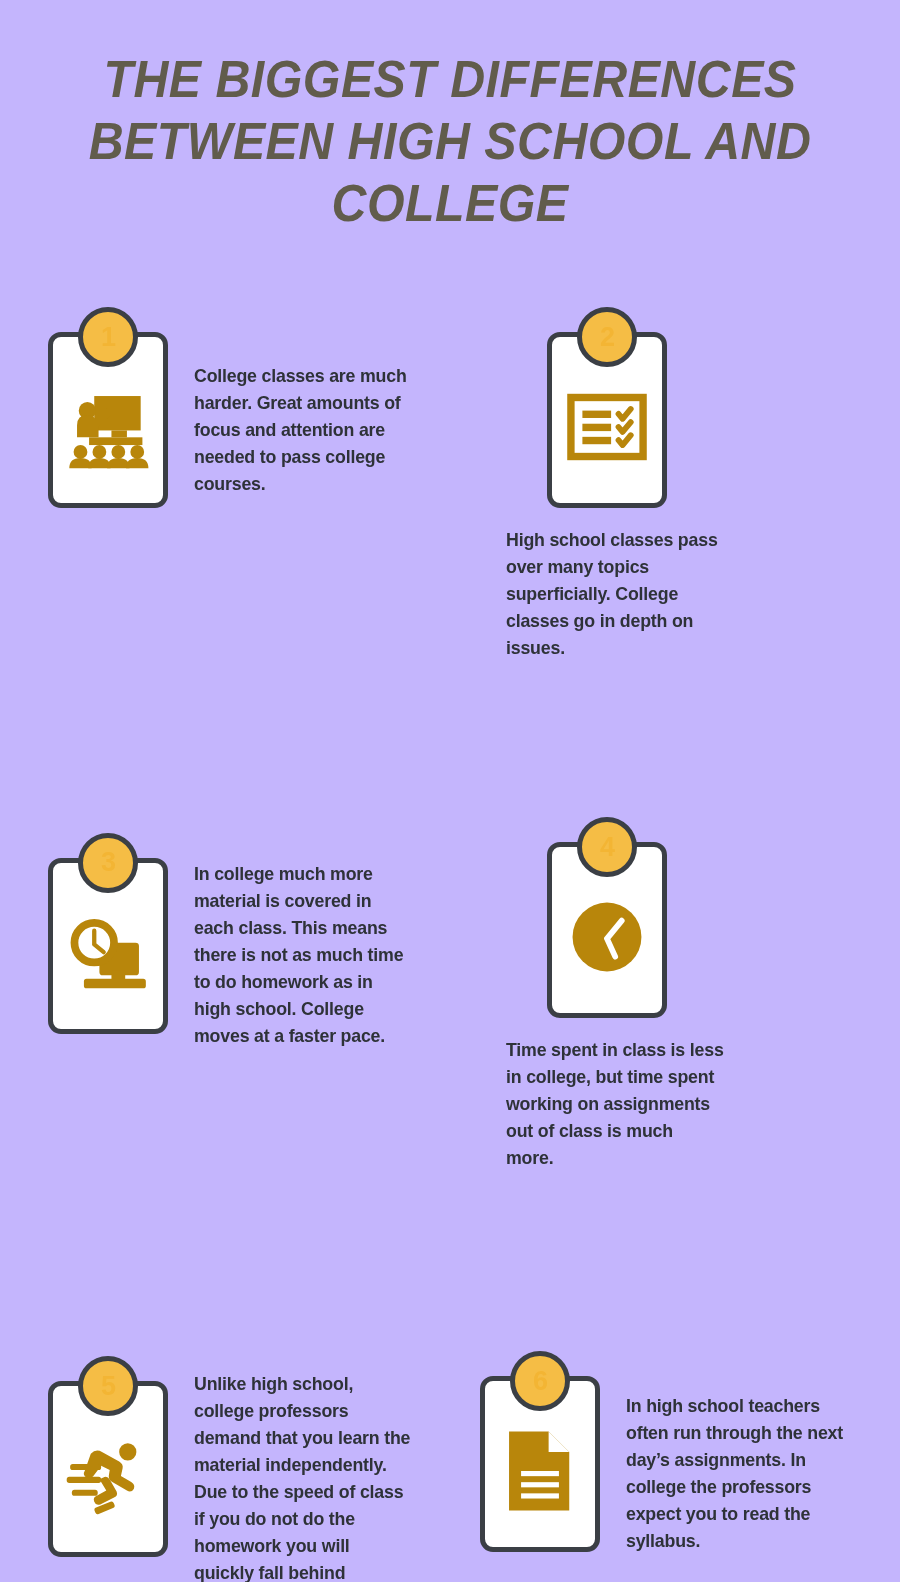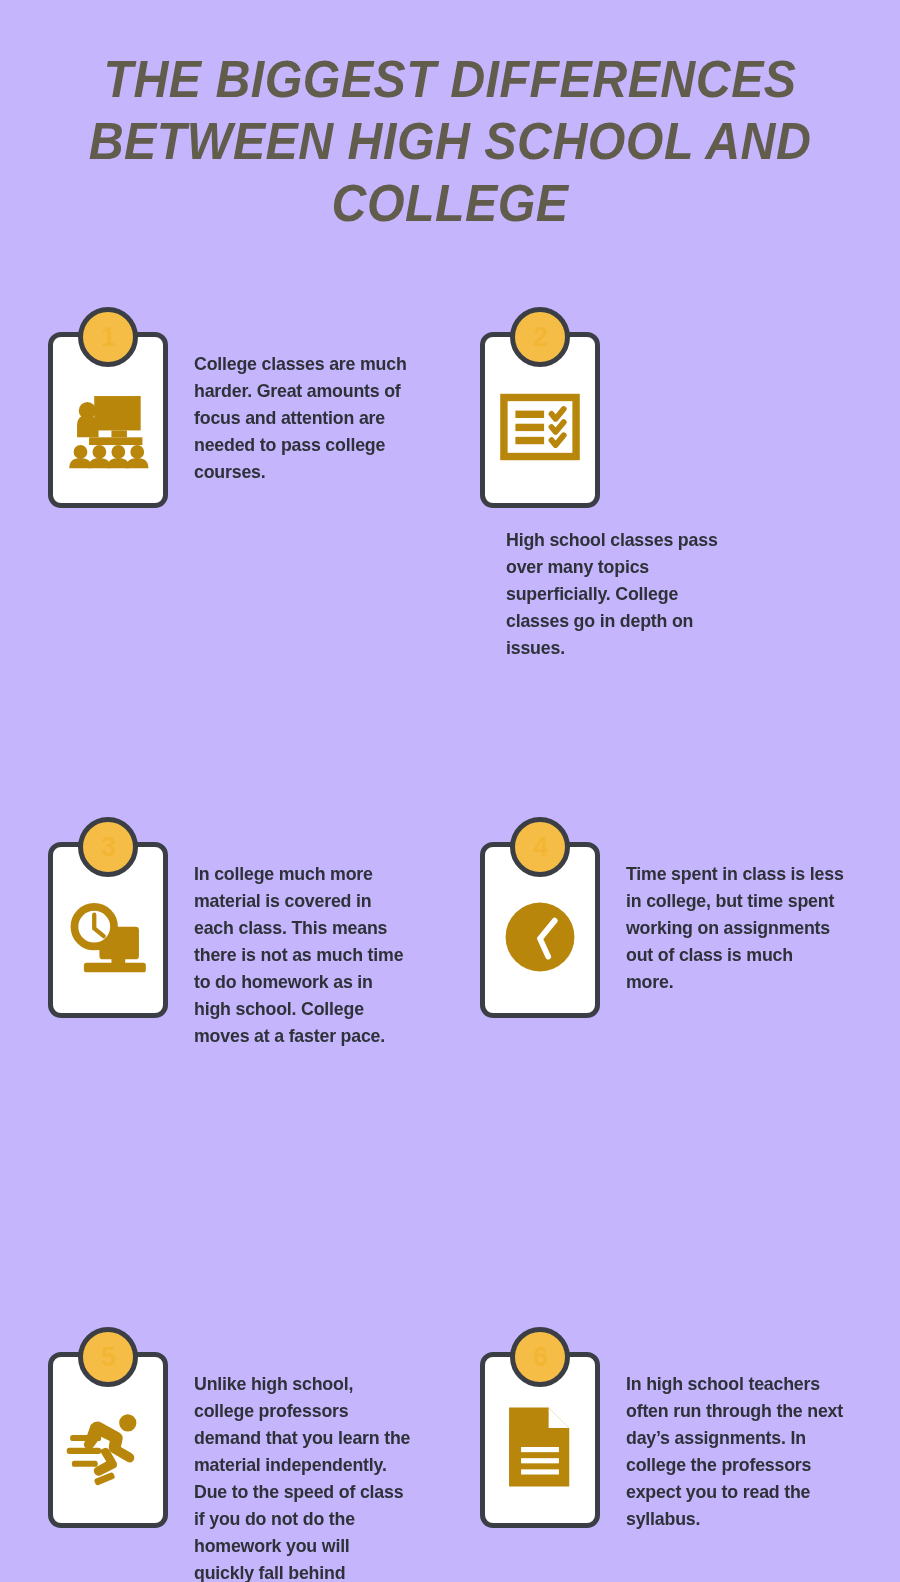--- a/index.html
+++ b/index.html
@@ -35,21 +35,21 @@
     width:900px;
   }
   .row{
     position:relative;
     width:900px;
     display:block;
   }
   .item{
     position:absolute;
     display:flex;
-    align-items:flex-start;
+    align-items:center;
   }
   .item.left{left:48px;}
   .item.right{left:480px;}
 
   
   .card{
     position:relative;
     width:120px;
     height:176px;
     background:#ffffff;
@@ -167,21 +167,21 @@
               <rect x="22" y="80" width="72" height="11" rx="3" fill="#b8860b"></rect>
               <circle cx="34" cy="38" r="26" fill="#ffffff"></circle>
               <circle cx="34" cy="38" r="23" fill="none" stroke="#b8860b" stroke-width="9"></circle>
               <path d="M34 40 L34 24 M34 40 L45 49" fill="none" stroke="#b8860b" stroke-width="5" stroke-linecap="round"></path>
             </svg>
           </div>
         </div>
         <div class="body-text">In college much more material is covered in each class. This means there is not as much time to do homework as in high school. College moves at a faster pace.</div>
       </div>
 
-      <div class="item right" style="top:291px;">
+      <div class="item right" style="top:291px;flex-direction:column;">
         <div class="card">
           <div class="badge">4</div>
           <div class="icon-wrap">
             <svg width="82" height="82" viewBox="0 0 100 100" aria-hidden="true">
               <circle cx="50" cy="50" r="42" fill="#b8860b"></circle>
               <path d="M50 52 L68 30 M50 52 L60 74" fill="none" stroke="#ffffff" stroke-width="7" stroke-linecap="round"></path>
             </svg>
           </div>
         </div>
         <div class="body-text">Time spent in class is less in college, but time spent working on assignments out of class is much more.</div>
@@ -201,21 +201,21 @@
               <rect x="34" y="83" width="24" height="8" rx="3" transform="rotate(-22 46 87)" fill="#b8860b"></rect>
               <rect x="6" y="36" width="36" height="7" rx="3" fill="#b8860b"></rect>
               <rect x="2" y="51" width="40" height="7" rx="3" fill="#b8860b"></rect>
               <rect x="8" y="66" width="30" height="7" rx="3" fill="#b8860b"></rect>
             </svg>
           </div>
         </div>
         <div class="body-text">Unlike high school, college professors demand that you learn the material independently. Due to the speed of class if you do not do the homework you will quickly fall behind</div>
       </div>
 
-      <div class="item right" style="top:546px;">
+      <div class="item right" style="top:568px;">
         <div class="card">
           <div class="badge">6</div>
           <div class="icon-wrap">
             <svg width="76" height="86" viewBox="0 0 80 100" aria-hidden="true">
               <path d="M4 4 L50 4 L74 28 L74 96 L4 96 Z" fill="#b8860b"></path>
               <path d="M50 4 L50 28 L74 28 Z" fill="#ffffff"></path>
               <rect x="18" y="50" width="44" height="6" fill="#ffffff"></rect>
               <rect x="18" y="63" width="44" height="6" fill="#ffffff"></rect>
               <rect x="18" y="76" width="44" height="6" fill="#ffffff"></rect>
             </svg>

